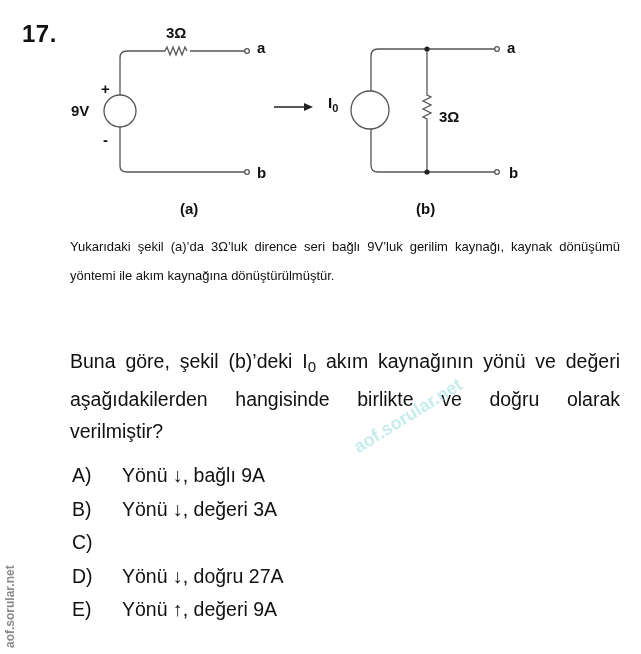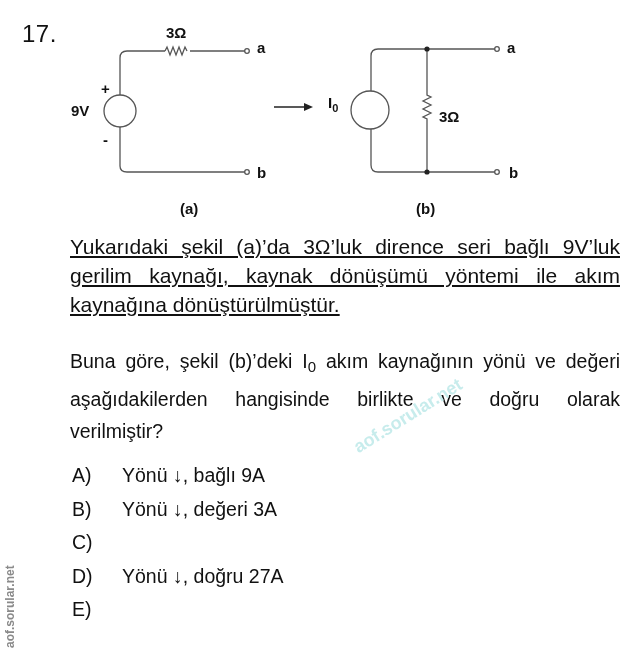--- a/index.html
+++ b/index.html
@@ -1,22 +1,22 @@
 <!DOCTYPE html>
 <html><head>
 <meta charset="utf-8">
 <style>
   html, body { margin:0; padding:0; background:#ffffff; }
   body { width:641px; height:654px; position:relative; overflow:hidden;
          font-family:"Liberation Sans", sans-serif; color:#111; }
   .abs { position:absolute; }
-  .qnum { left:22px; top:20px; font-size:24px; font-weight:normal; letter-spacing:0.5px; }
+  .qnum { left:22px; top:20px; font-size:24px; font-weight:bold; letter-spacing:0.5px; }
   .circuit { left:0; top:0; }
   .clabel { font-family:"Liberation Sans", sans-serif; font-weight:bold; font-size:15px; fill:#111; }
-  .intro { left:70px; top:232px; width:550px; font-size:21px; line-height:29px; text-align:justify; text-align-last:left;text-decoration:underline; }
+  .intro { left:70px; top:232px; width:550px; font-size:13px; line-height:29px; text-align:justify; text-align-last:left; }
   .question { left:70px; top:345px; width:550px; font-size:19.5px; font-weight:normal; line-height:32px; text-align:justify; word-spacing:4px; }
   .question sub { font-size:15px; vertical-align:-4px; }
   .options { left:72px; top:459px; }
   .option { display:flex; font-size:19.5px; height:33.5px; align-items:center; }
   .option .letter { width:50px; }
   .watermark-diag { left:350px; top:440px; font-size:18px; font-weight:bold; color:#c7ecec;
                     transform:rotate(-32deg); transform-origin:left top; white-space:nowrap; }
   .watermark-side { left:3px; top:648px; font-size:12px; font-weight:bold; color:#8a8a8a;
                     transform:rotate(-90deg); transform-origin:left top; white-space:nowrap; }
 </style>
@@ -80,17 +80,18 @@
     </div>
   <div class="option">
       <span class="letter">C)</span>
     </div>
   <div class="option">
       <span class="letter">D)</span>
       <span>Yönü ↓, doğru 27A</span>
     </div>
   <div class="option">
       <span class="letter">E)</span>
+      <span>Yönü ↑, değeri 9A</span>
     </div>
 </div>
 
 <div class="abs watermark-diag">aof.sorular.net</div>
 <div class="abs watermark-side">aof.sorular.net</div>
 
 </body></html>

